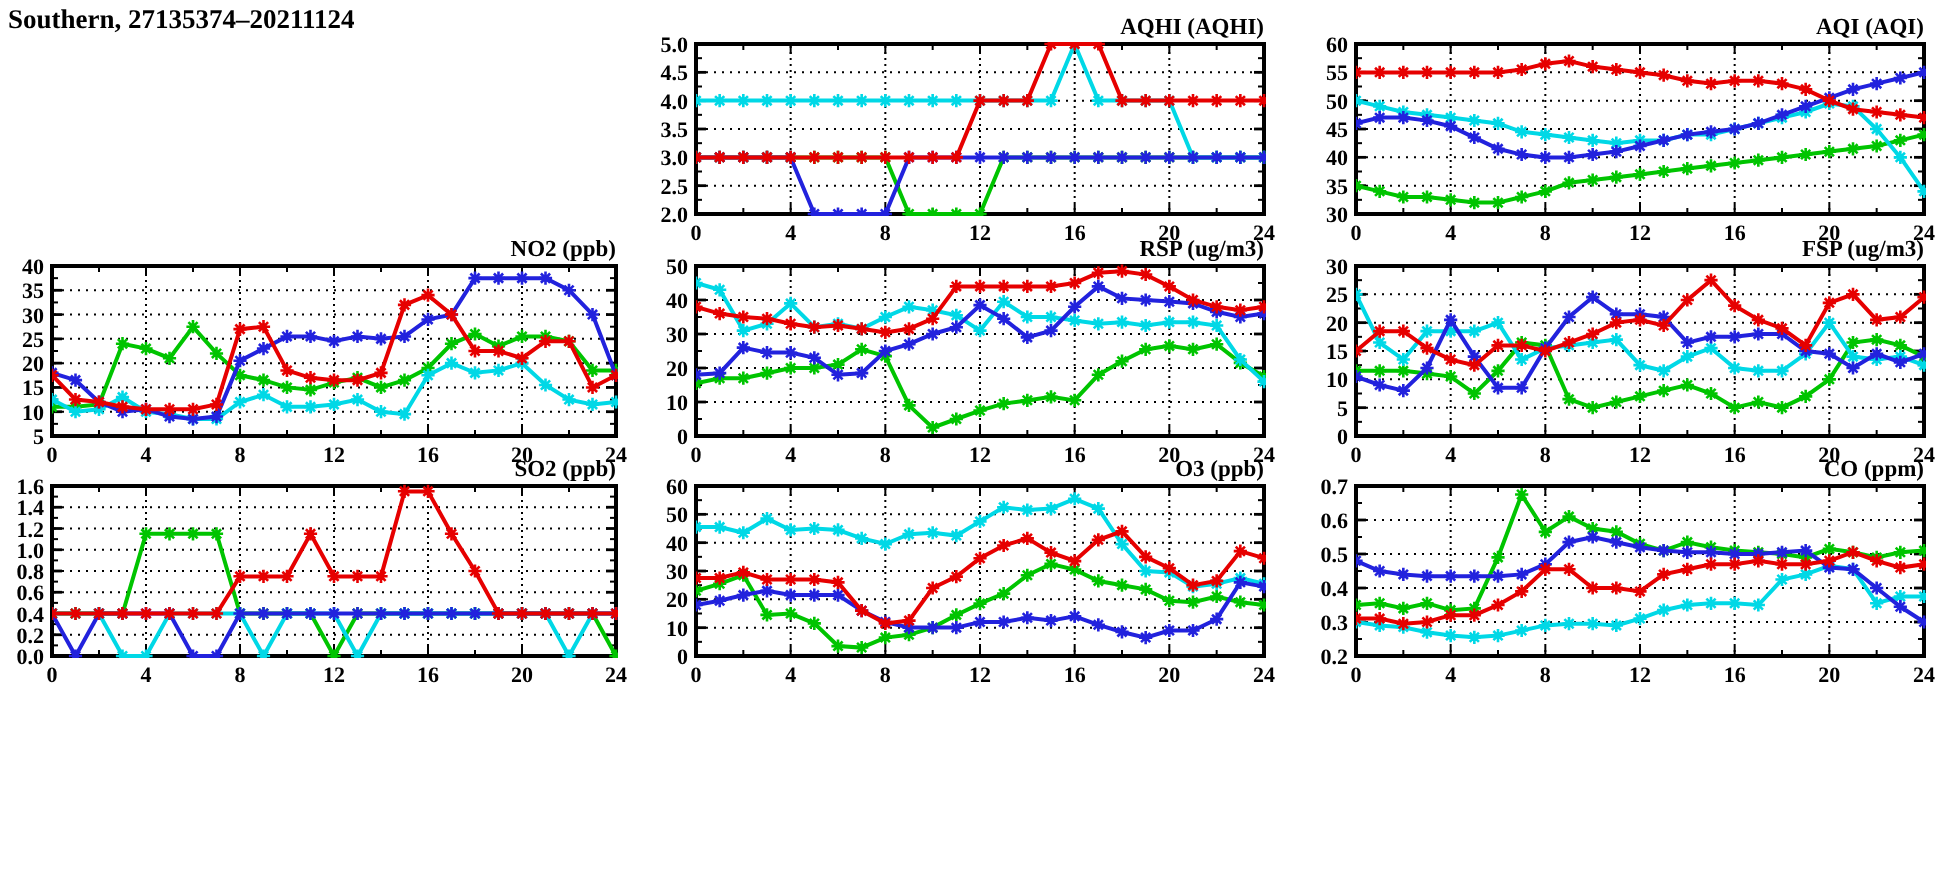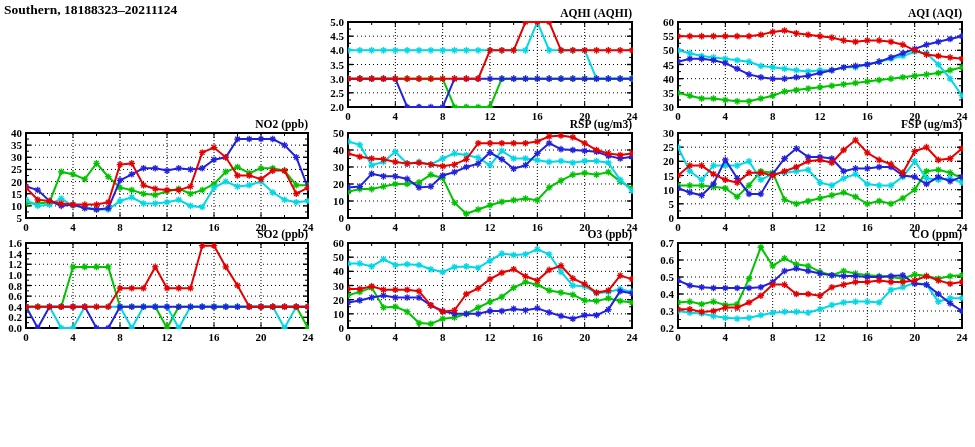--- a/index.html
+++ b/index.html
@@ -6,21 +6,21 @@
   body{width:975px;height:447px;position:relative;overflow:hidden;
        font-family:"Liberation Serif","DejaVu Serif",serif;}
   #main-title{position:absolute;left:4px;top:2px;font-size:13.5px;font-weight:bold;color:#000;
               letter-spacing:0px;white-space:nowrap;}
   #charts-svg{position:absolute;left:0;top:0;}
   #charts-svg text{font-family:"Liberation Serif","DejaVu Serif",serif;font-weight:bold;fill:#000;}
 </style>
 </head>
 <body>
 
-<div id="main-title">Southern, 18188323–20211124</div>
+<div id="main-title">Southern, 27135374–20211124</div>
 <svg id="charts-svg" width="975" height="447" viewBox="0 0 975 447" xmlns="http://www.w3.org/2000/svg">
     <g>
       <line x1="348" y1="107" x2="353" y2="107" stroke="#000" stroke-width="1.4"></line>
       <line x1="627" y1="107" x2="632" y2="107" stroke="#000" stroke-width="1.4"></line>
       <text x="344" y="111" text-anchor="end" font-size="11px">2.0</text>
       <line x1="349" y1="92.83333333333333" x2="631" y2="92.83333333333333" stroke="#000" stroke-width="1" stroke-dasharray="1 3"></line>
       <line x1="348" y1="92.83333333333333" x2="353" y2="92.83333333333333" stroke="#000" stroke-width="1.4"></line>
       <line x1="627" y1="92.83333333333333" x2="632" y2="92.83333333333333" stroke="#000" stroke-width="1.4"></line>
       <text x="344" y="96.83333333333333" text-anchor="end" font-size="11px">2.5</text>
       <line x1="349" y1="78.66666666666666" x2="631" y2="78.66666666666666" stroke="#000" stroke-width="1" stroke-dasharray="1 3"></line>

